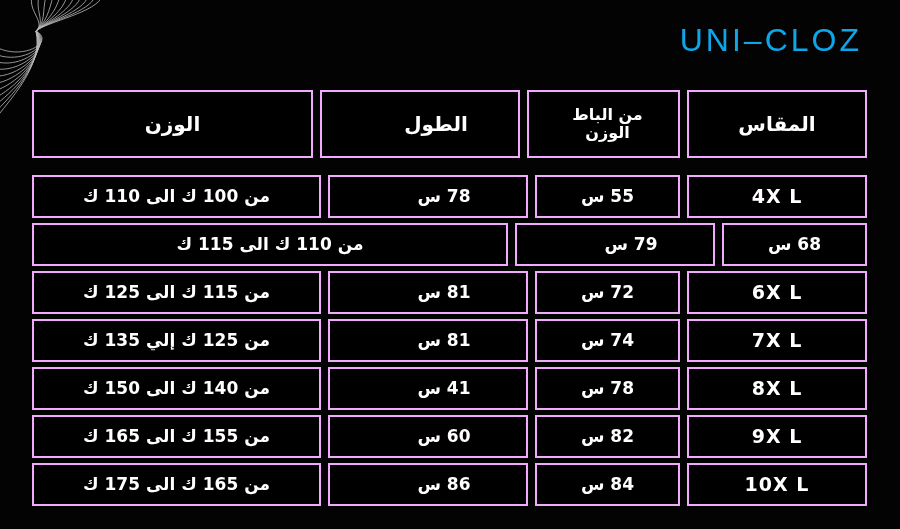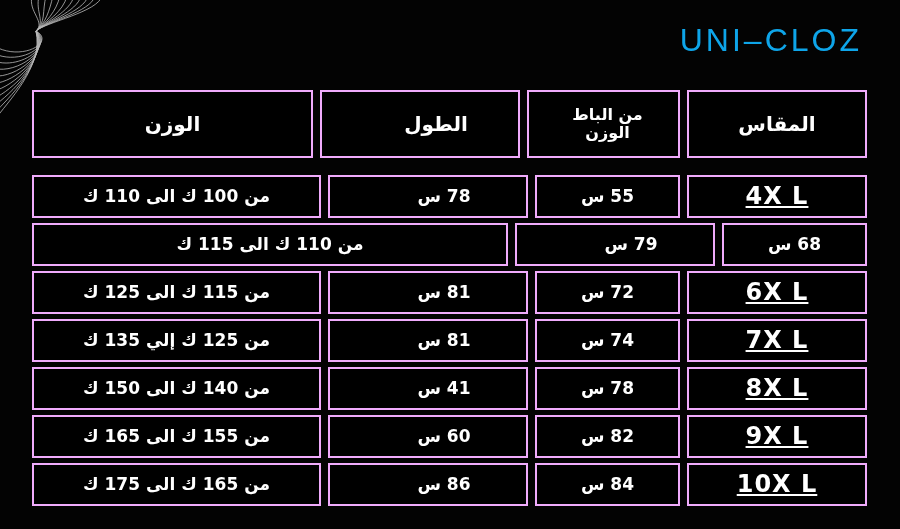--- a/index.html
+++ b/index.html
@@ -32,21 +32,21 @@
     display:flex;flex-direction:column;align-items:center;justify-content:center;
     color:#ffffff;font-weight:bold;text-align:center;line-height:1.15;
   }
   .col-size{width:176px;flex:0 0 auto;}
   .col-armpit{width:141px;flex:0 0 auto;}
   .col-length{width:164px;flex:0 0 auto;padding-left:32px;}
   .col-weight{flex:1 1 auto;}
   .header .cell{font-size:20px;}
   .header .col-armpit{font-size:16px;padding-left:8px;}
   .t-row:not(.header) .cell{font-size:17px;}
-  .t-row:not(.header) .col-size{font-size:24px;letter-spacing:1px;direction:ltr;text-decoration:underline;}
+  .t-row:not(.header) .col-size{font-size:19px;letter-spacing:1px;direction:ltr;}
 </style>
 </head>
 <body>
 
 <svg class="deco" viewBox="0 0 160 170" xmlns="http://www.w3.org/2000/svg" aria-hidden="true">
   <g id="deco-lines" fill="none" stroke="#d9d9d9" stroke-width="0.8" opacity="0.85">
       <path d="M 32 -4 C 28 12, 46 22, 36 31 C 56 42, 22 62, -6 46"></path>
       <path d="M 39 -4 C 35 12, 46 22, 36 31 C 54.8 44.5, 20.5 66, -6 53.5"></path>
       <path d="M 46 -4 C 42 12, 46 22, 36 31 C 53.6 47, 19 70, -6 61"></path>
       <path d="M 53 -4 C 49 12, 46 22, 36 31 C 52.4 49.5, 17.5 74, -6 68.5"></path>

